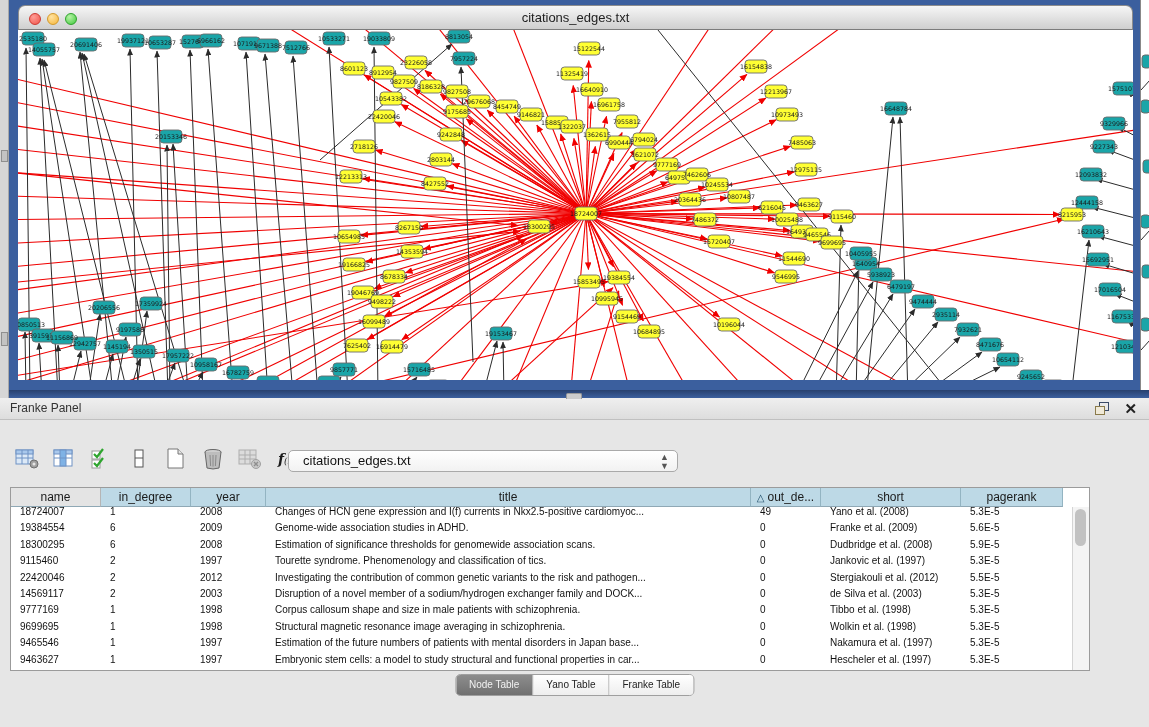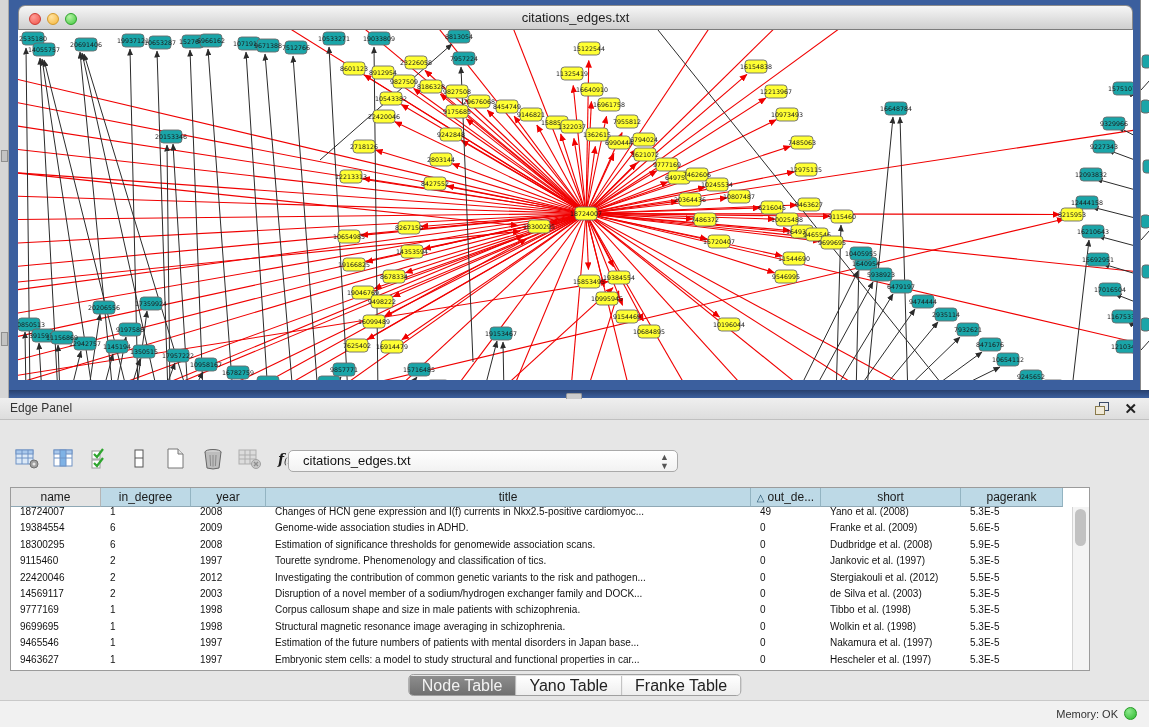--- a/index.html
+++ b/index.html
@@ -49,21 +49,21 @@
     background:#bdd9e6;border-right:1px solid #93b4c2;border-bottom:1px solid #8fa8b5;color:#1a1a1a;overflow:hidden;vertical-align:top;}
   .hcell.first{background:#e4e4e4;border-right:1px solid #b5b5b5;}
   .sortglyph{color:#1c4a66;font-size:10px;margin-right:3px;}
   #tbody{font-size:10px;color:#111;}
   .trow{height:16.4px;line-height:16.4px;white-space:nowrap;}
   .tcell{display:inline-block;box-sizing:border-box;padding-left:9px;overflow:hidden;vertical-align:top;height:16.4px;text-overflow:clip;}
   #vscroll{position:absolute;right:0;top:19px;bottom:0;width:16px;background:#f4f4f4;border-left:1px solid #d4d4d4;}
   #vthumb{position:absolute;left:2px;top:2px;width:11px;height:37px;background:#c2c2c2;border-radius:6px;}
   
   #tabs{position:absolute;left:50%;transform:translateX(-50%);top:276px;height:20px;display:flex;
-    border:1px solid #9f9f9f;border-radius:5px;overflow:hidden;font-size:16px;align-items:center;}
+    border:1px solid #9f9f9f;border-radius:5px;overflow:hidden;font-size:10px;}
   .tab{padding:0 13px;line-height:19px;background:linear-gradient(#ffffff,#eeeeee);color:#222;border-right:1px solid #b5b5b5;}
   .tab:last-child{border-right:none;}
   .tab.sel{background:linear-gradient(#8d8d8d,#707070);color:#f2f2f2;}
   
   #statusbar{position:absolute;left:0;top:302px;width:100%;height:27px;box-sizing:border-box;
     background:#f1f1f1;border-top:1px solid #c9c9c9;}
   #memory{position:absolute;right:12px;top:6px;display:flex;align-items:center;gap:6px;font-size:11px;color:#333;}
   #memdot{width:13px;height:13px;border-radius:50%;background:radial-gradient(circle at 35% 30%,#8ce98c,#2eb82e);border:1px solid #249a24;box-sizing:border-box;}
 </style>
 </head>
@@ -782,21 +782,21 @@
         <rect x="0" y="318" width="9" height="13" rx="3" fill="#1aa5a8" stroke="#6b6b6b"></rect>
         <line x1="0" y1="90" x2="9" y2="80" stroke="#2b2b2b" stroke-width="1"></line>
         <line x1="0" y1="240" x2="9" y2="230" stroke="#2b2b2b" stroke-width="1"></line>
         <line x1="0" y1="350" x2="9" y2="340" stroke="#2b2b2b" stroke-width="1"></line>
       </svg>
   </div>
 
   <div id="table-panel">
     <div id="panel-header">
       <div id="notch"></div>
-      <span id="panel-title">Edge Panel</span>
+      <span id="panel-title">Franke Panel</span>
       <span id="float-icon">
           <span class="sq1"></span>
           <span class="sq2"></span>
         </span>
       <span id="close-icon">✕</span>
     </div>
 
     <div id="toolbar">
       <span class="tool-btn">
         <svg width="26" height="22">
@@ -885,21 +885,15 @@
         <div id="vthumb"></div>
       </div>
     </div>
 
     <div id="tabs">
         <span class="tab sel">Node Table</span>
         <span class="tab">Yano Table</span>
         <span class="tab">Franke Table</span>
       </div>
 
-    <div id="statusbar">
-      <div id="memory">
-        <span>Memory: OK</span>
-        <span id="memdot"></span>
-      </div>
-    </div>
   </div>
 
 </div>
 
 </body></html>

